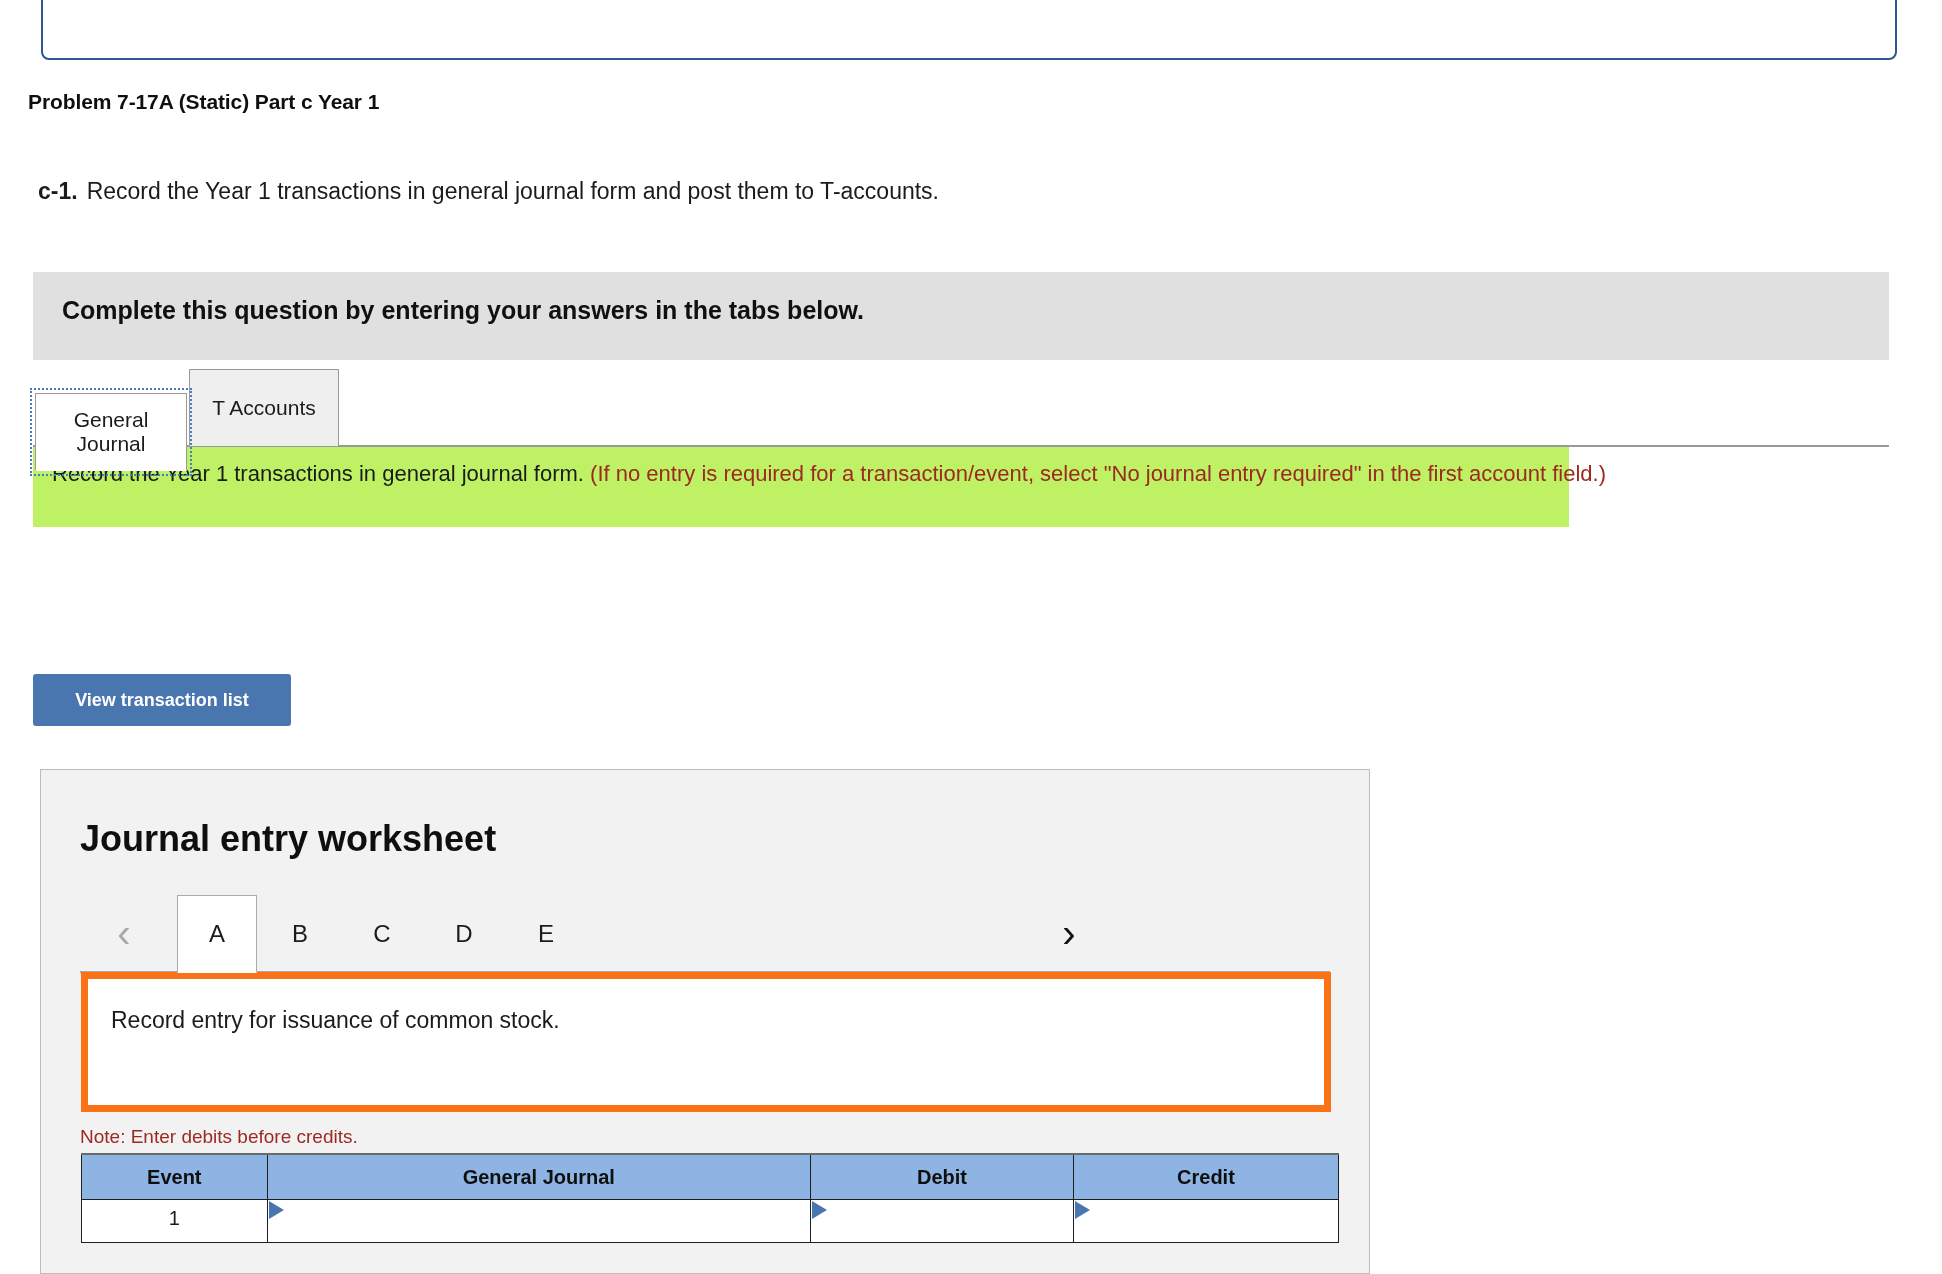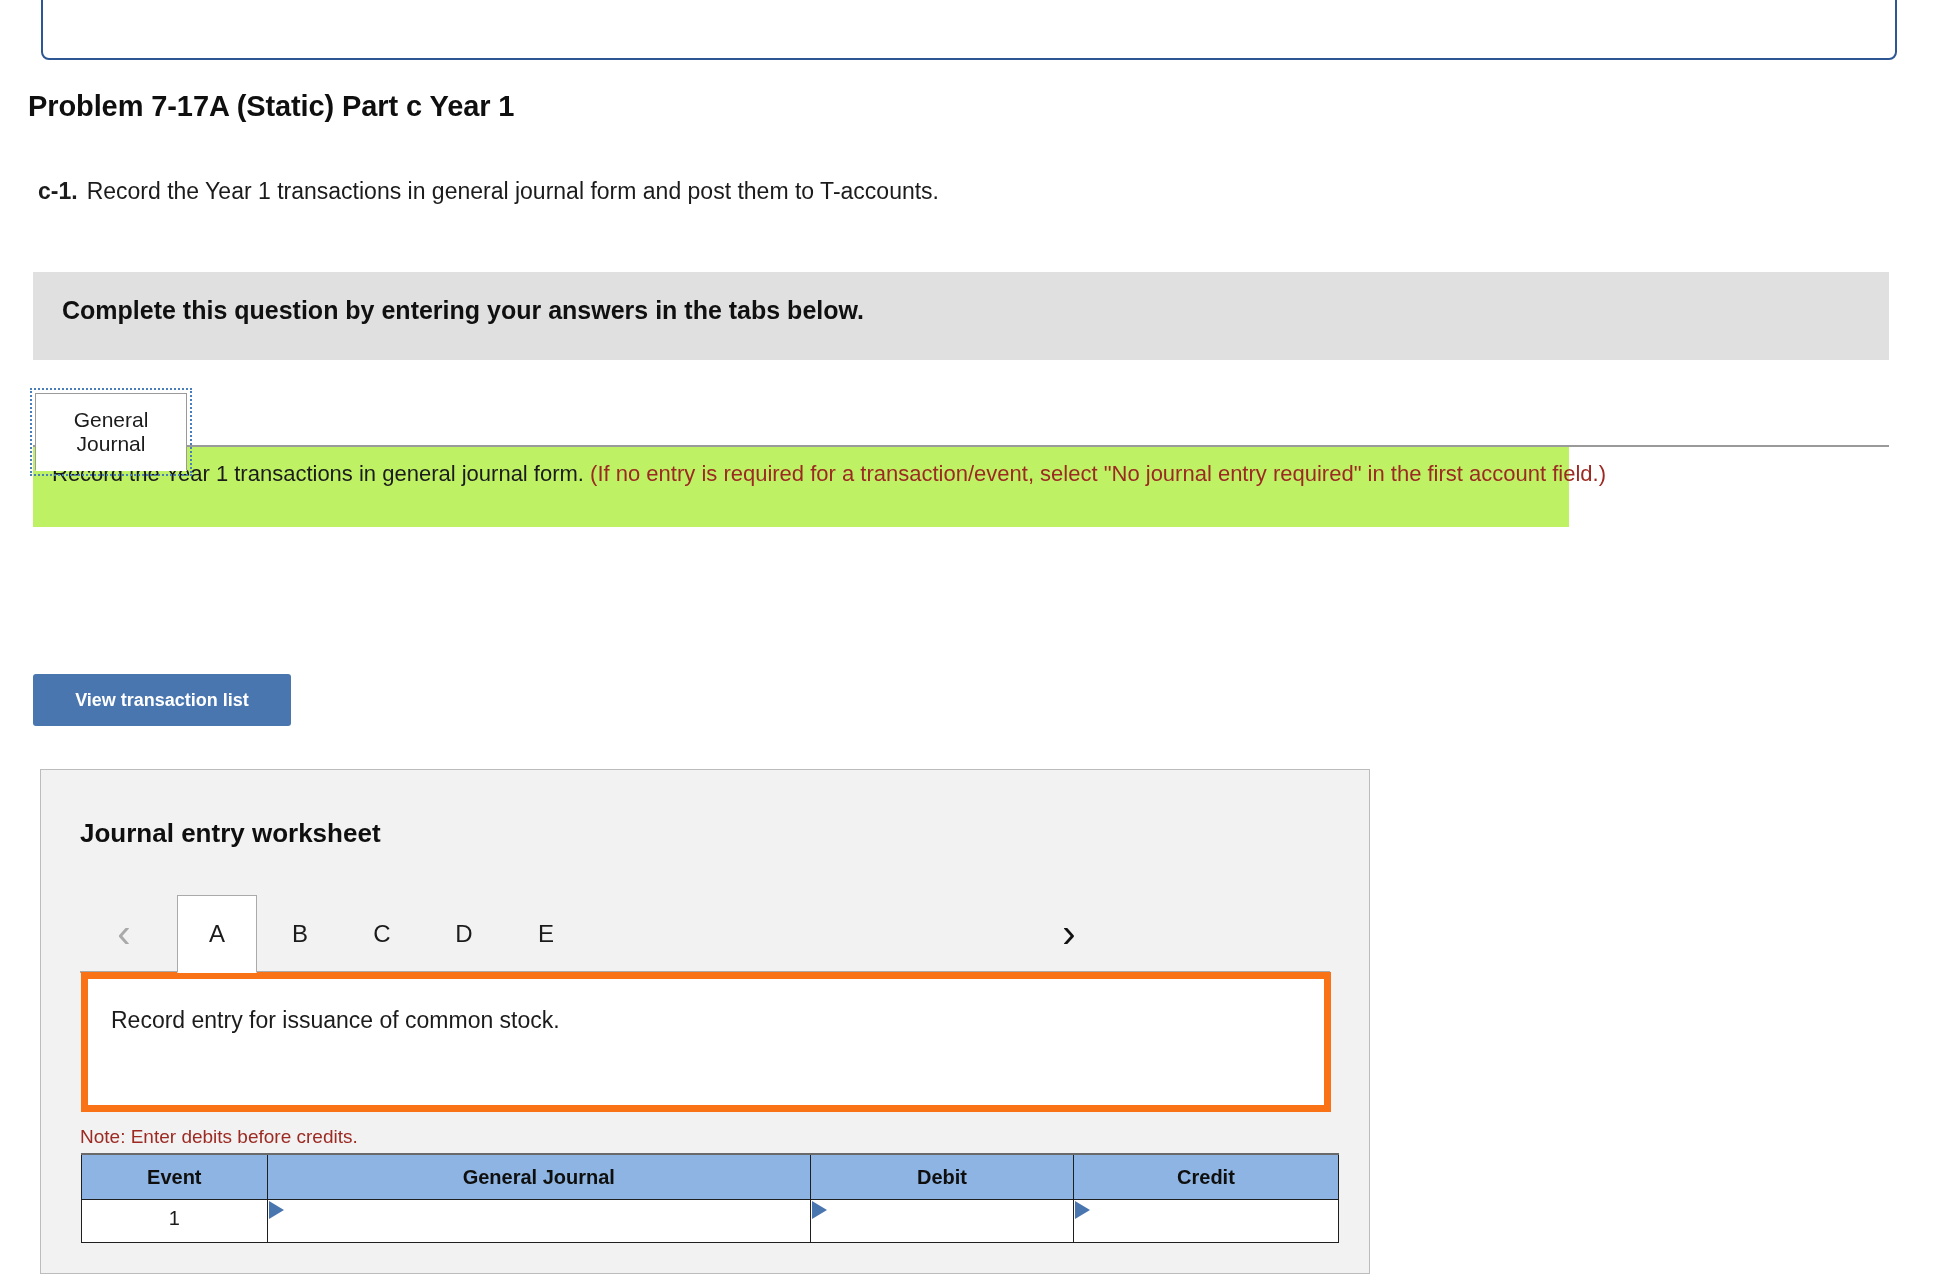--- a/index.html
+++ b/index.html
@@ -27,21 +27,21 @@
     border-radius: 8px;
     box-sizing: border-box;
     background: #ffffff;
   }
 
   
   .page-title {
     position: absolute;
     left: 28px;
     top: 90px;
-    font-size: 29px;
+    font-size: 21px;
     font-weight: bold;
     letter-spacing: -0.1px;
     color: #0f0f0f;
   }
 
   
   .req-line {
     position: absolute;
     left: 38px;
     top: 178px;
@@ -172,21 +172,21 @@
     width: 1330px;
     height: 505px;
     background: #f2f2f2;
     border: 1px solid #bcbcbc;
     box-sizing: border-box;
   }
   .worksheet-title {
     position: absolute;
     left: 39px;
     top: 48px;
-    font-size: 26px;
+    font-size: 36px;
     font-weight: bold;
     color: #0f0f0f;
   }
 
   
   .subtabs {
     position: absolute;
     left: 0;
     top: 125px;
     width: 1328px;
@@ -342,20 +342,23 @@
   <div class="complete-bar-text">Complete this question by entering your answers in the tabs below.</div>
 </div>
 
 <div class="tabstrip">
   <div class="tabstrip-rule"></div>
 
   <div class="tab active focused" id="tab-general-journal">
     <span><span>General</span><br><span>Journal</span></span>
   </div>
 
+  <div class="tab" id="tab-t-accounts">
+    <span>T Accounts</span>
+  </div>
 </div>
 
 <div class="instr-banner">
   <div class="instr-banner-text">
     <span>Record the Year 1 transactions in general journal form.</span>
     <span class="instr-red">(If no entry is required for a transaction/event, select "No journal entry required" in the first account field.)</span>
   </div>
 </div>
 
 <button class="view-btn">View transaction list</button>

